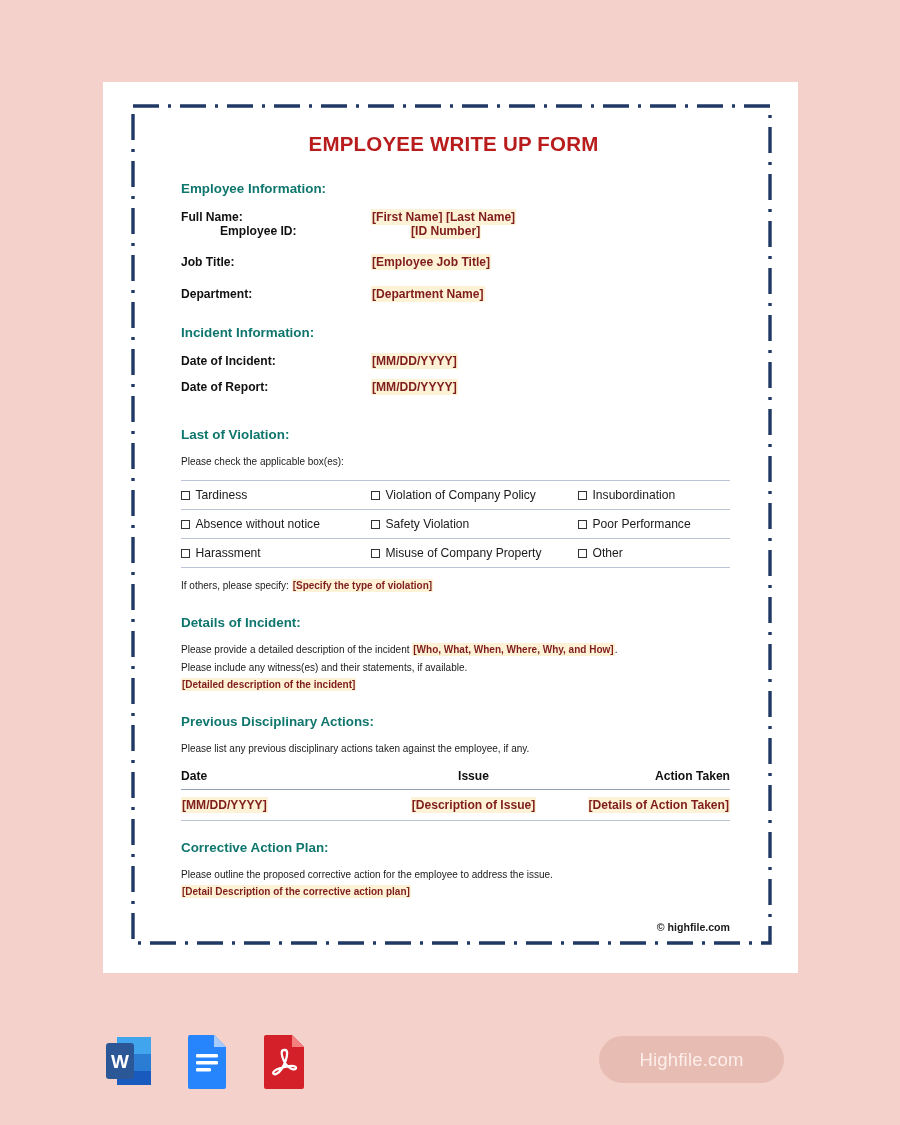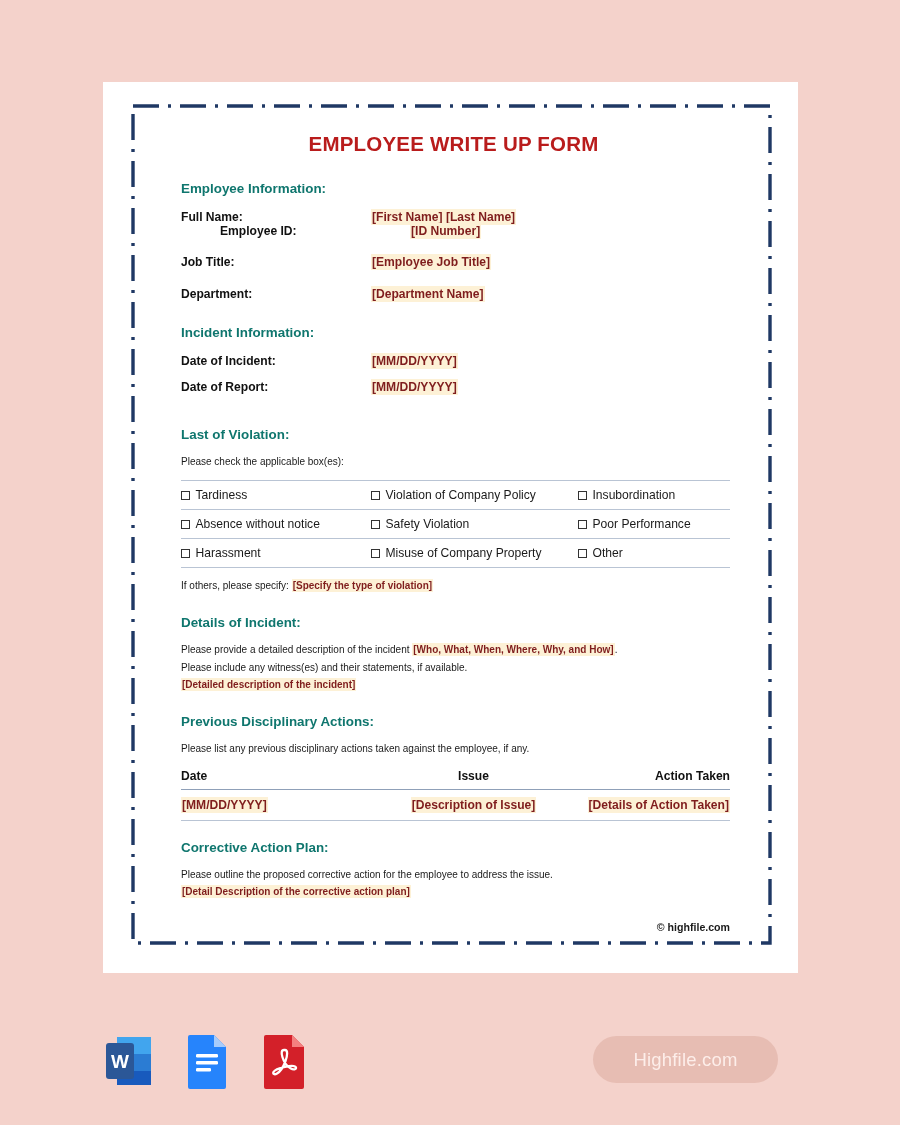--- a/index.html
+++ b/index.html
@@ -142,21 +142,21 @@
     left: 100px;
     top: 1030px;
     display: flex;
     gap: 20px;
     align-items: center;
   }
   .file-icon { width: 58px; height: 62px; position: relative; }
 
   .brand-pill {
     position: absolute;
-    right: 122px;
+    right: 116px;
     top: 1036px;
     width: 185px;
     height: 47px;
     border-radius: 24px;
     background: #e7bdb3;
     display: flex;
     align-items: center;
     justify-content: center;
     color: #fdeeea;
     font-size: 18.5px;

